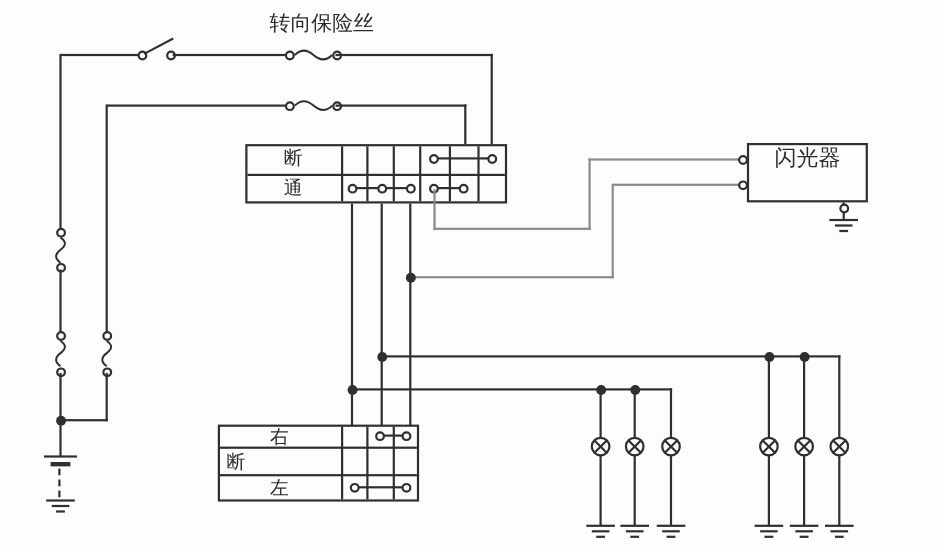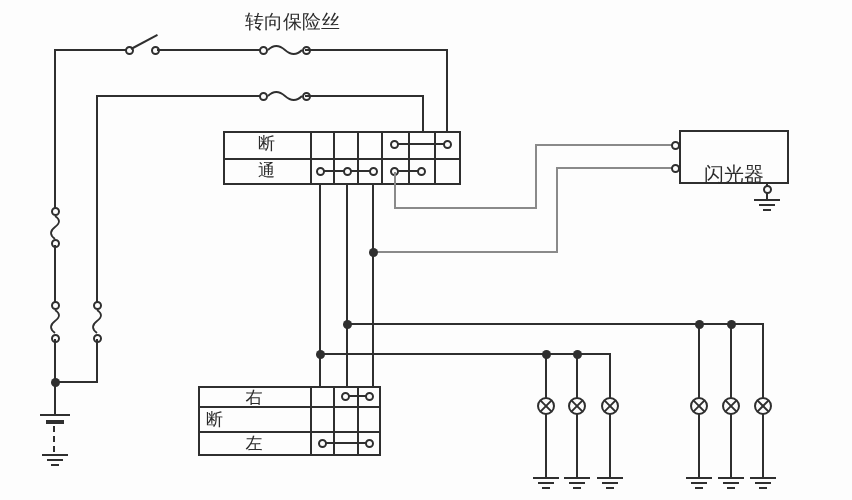--- a/index.html
+++ b/index.html
@@ -126,21 +126,21 @@
   <div class="v gray" style="left:394px;top:172px;height:37px"></div>
   <div class="h gray" style="left:394px;top:207px;width:143px"></div>
   <div class="v gray" style="left:535px;top:144px;height:65px"></div>
   <div class="h gray" style="left:535px;top:144px;width:138px"></div>
   <div class="h gray" style="left:557px;top:167px;width:116px"></div>
   <div class="v gray" style="left:556px;top:167px;height:86px"></div>
   <div class="h gray" style="left:373px;top:251px;width:185px"></div>
   <div class="dot" style="left:369px;top:248px"></div>
 
   <div class="box" style="left:679px;top:130px;width:110px;height:54px"></div>
-  <div class="lbl center" style="left:679px;top:162px;width:110px;font-size:20px">闪光器</div>
+  <div class="lbl center" style="left:679px;top:132px;width:110px;font-size:20px">闪光器</div>
   <div class="term" style="left:671px;top:141px"></div>
   <div class="term" style="left:671px;top:164px"></div>
   <div class="v" style="left:766px;top:184px;height:3px"></div>
   <div class="term" style="left:763px;top:185px"></div>
   <div class="v" style="left:766px;top:193px;height:6px"></div>
   <div class="gnd" style="left:753px;top:199px">
       <i class="b1"></i>
       <i class="b2"></i>
       <i class="b3"></i>
     </div>

